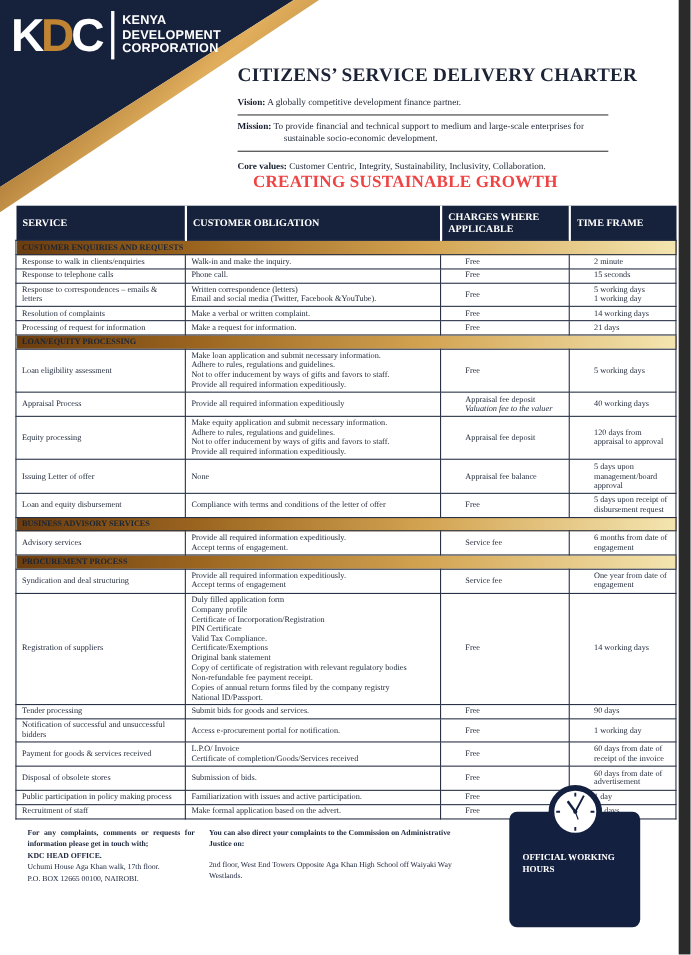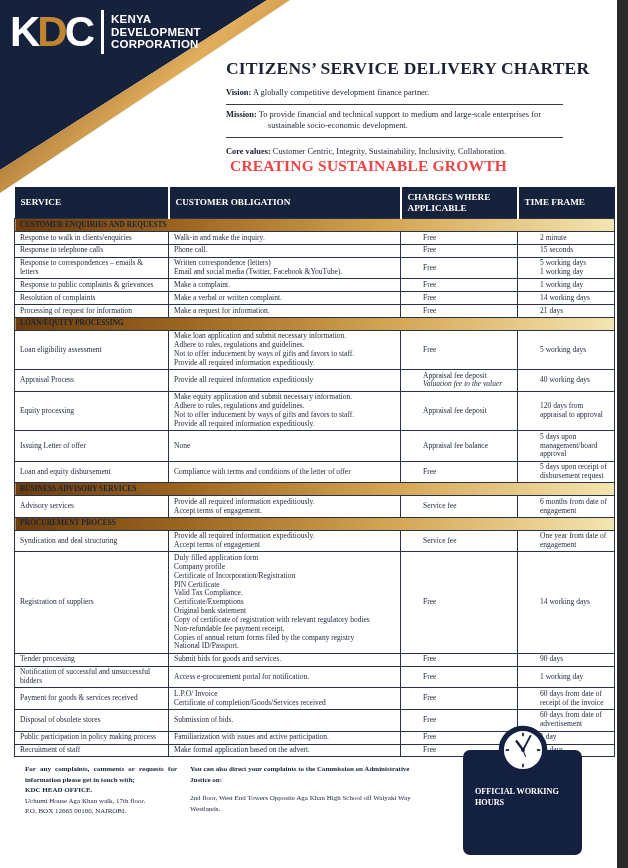--- a/index.html
+++ b/index.html
@@ -19,21 +19,21 @@
             background:linear-gradient(135deg,#7d4a15 10%,#e0ae5c 48%,#8f5c1f 95%);
             clip-path:polygon(267px 0,290px 0,0 193px,0 170px);}
   .logo{position:absolute;top:10px;left:10px;display:flex;align-items:center;}
   .logo-kdc{font-family:"Liberation Sans",sans-serif;font-weight:bold;font-size:42px;
             line-height:1;letter-spacing:-3px;}
   .logo-kdc .lk,.logo-kdc .lc{color:#fff;}
   .logo-kdc .ld{color:var(--gold);}
   .logo-sep{width:3px;height:44px;background:#fff;margin:0 7px 0 9px;}
   .logo-name{color:#fff;font-family:"Liberation Sans",sans-serif;font-weight:bold;
              font-size:11.5px;line-height:1.13;letter-spacing:.2px;}
-  .header-text{position:absolute;left:226px;top:58px;width:340px;}
+  .header-text{position:absolute;left:216px;top:58px;width:340px;}
   .doc-title{margin:0;font-size:17.5px;font-weight:bold;color:#1b2335;white-space:nowrap;letter-spacing:.2px;}
   .statement{font-size:8.4px;line-height:1.3;margin-top:9px;}
   .statement.hang{padding-left:42px;text-indent:-42px;margin-top:0;}
   .statement b{color:#141c2e;}
   .rule{border:none;border-top:1px solid #3a3a3a;margin:5px 0 5px 0;width:337px;}
   .tagline{position:absolute;left:230px;top:157px;font-size:15.5px;font-weight:bold;
            color:#ef4444;letter-spacing:.2px;}
 
   
   table.charter{margin-left:14px;width:600px;border-collapse:collapse;table-layout:fixed;}
@@ -152,34 +152,20 @@
           <td class="c3">
             <div class="ln">Free</div>
           </td>
           <td class="c4">
             <div class="ln">5 working days</div>
             <div class="ln">1 working day</div>
           </td>
         </tr>
         <tr>
           <td class="c1">
-            <div class="ln">Response to public complaints &amp; grievances</div>
-          </td>
-          <td class="c2">
-            <div class="ln">Make a complaint.</div>
-          </td>
-          <td class="c3">
-            <div class="ln">Free</div>
-          </td>
-          <td class="c4">
-            <div class="ln">1 working day</div>
-          </td>
-        </tr>
-        <tr>
-          <td class="c1">
             <div class="ln">Resolution of complaints</div>
           </td>
           <td class="c2">
             <div class="ln">Make a verbal or written complaint.</div>
           </td>
           <td class="c3">
             <div class="ln">Free</div>
           </td>
           <td class="c4">
             <div class="ln">14 working days</div>

